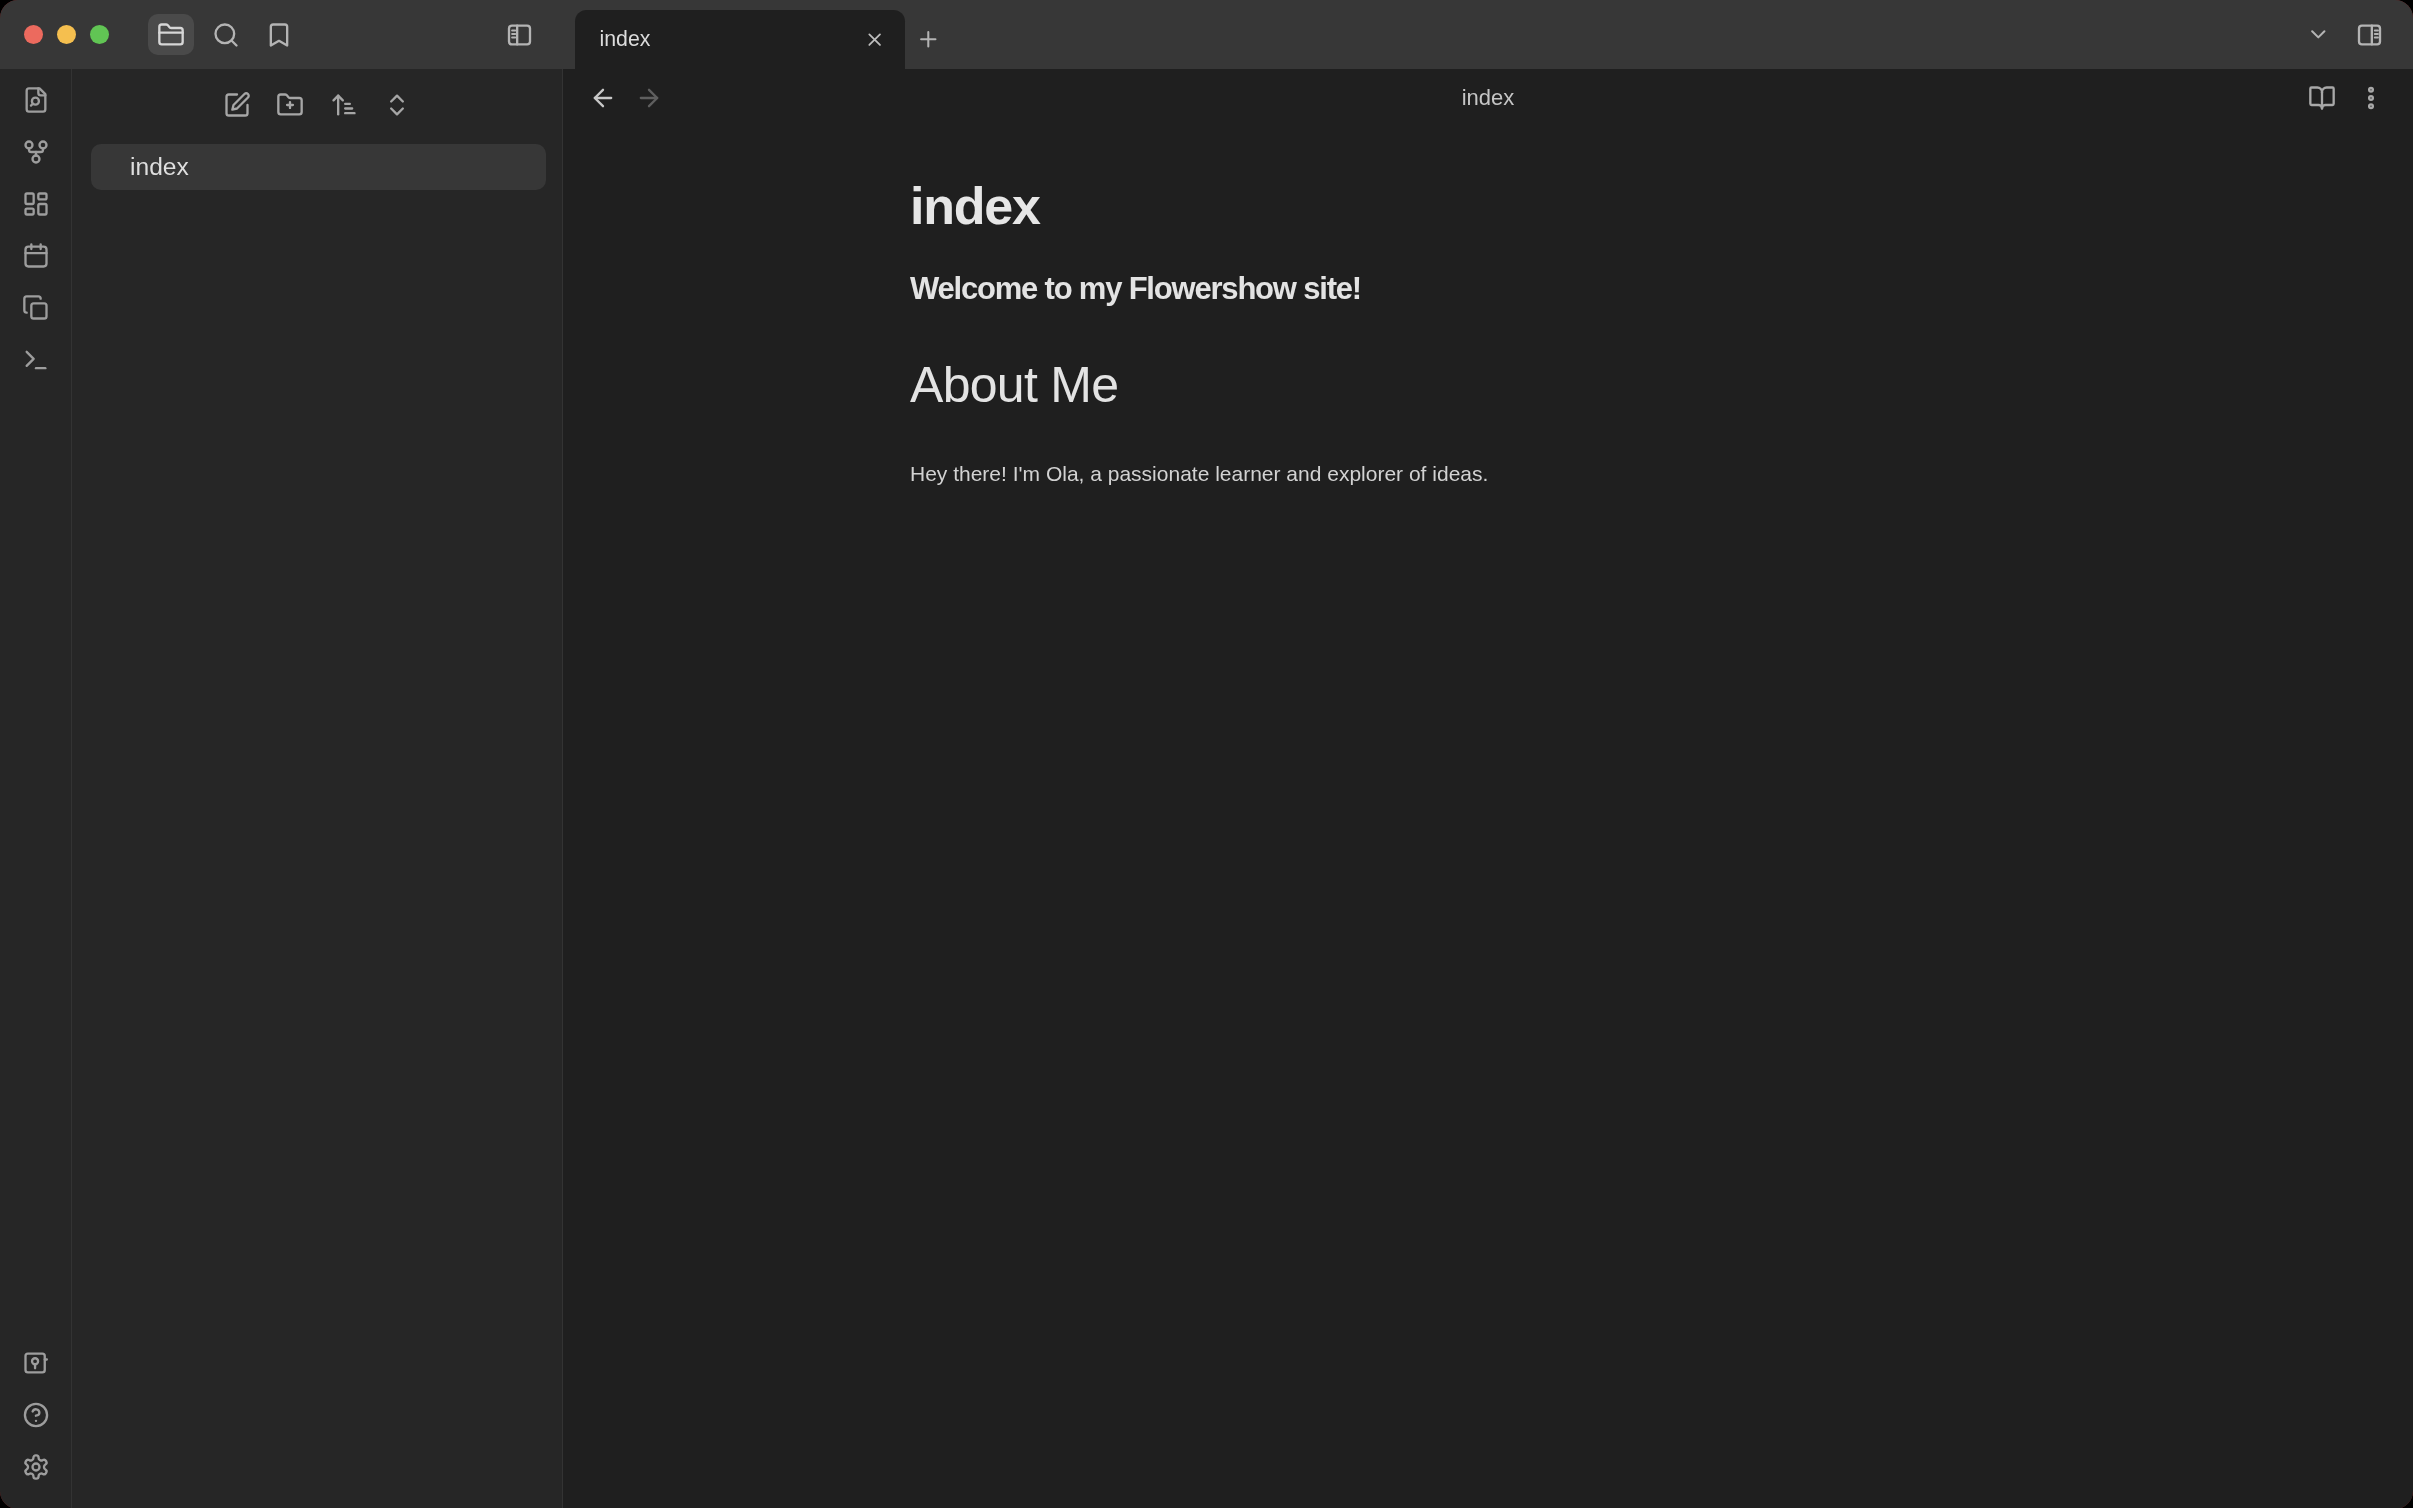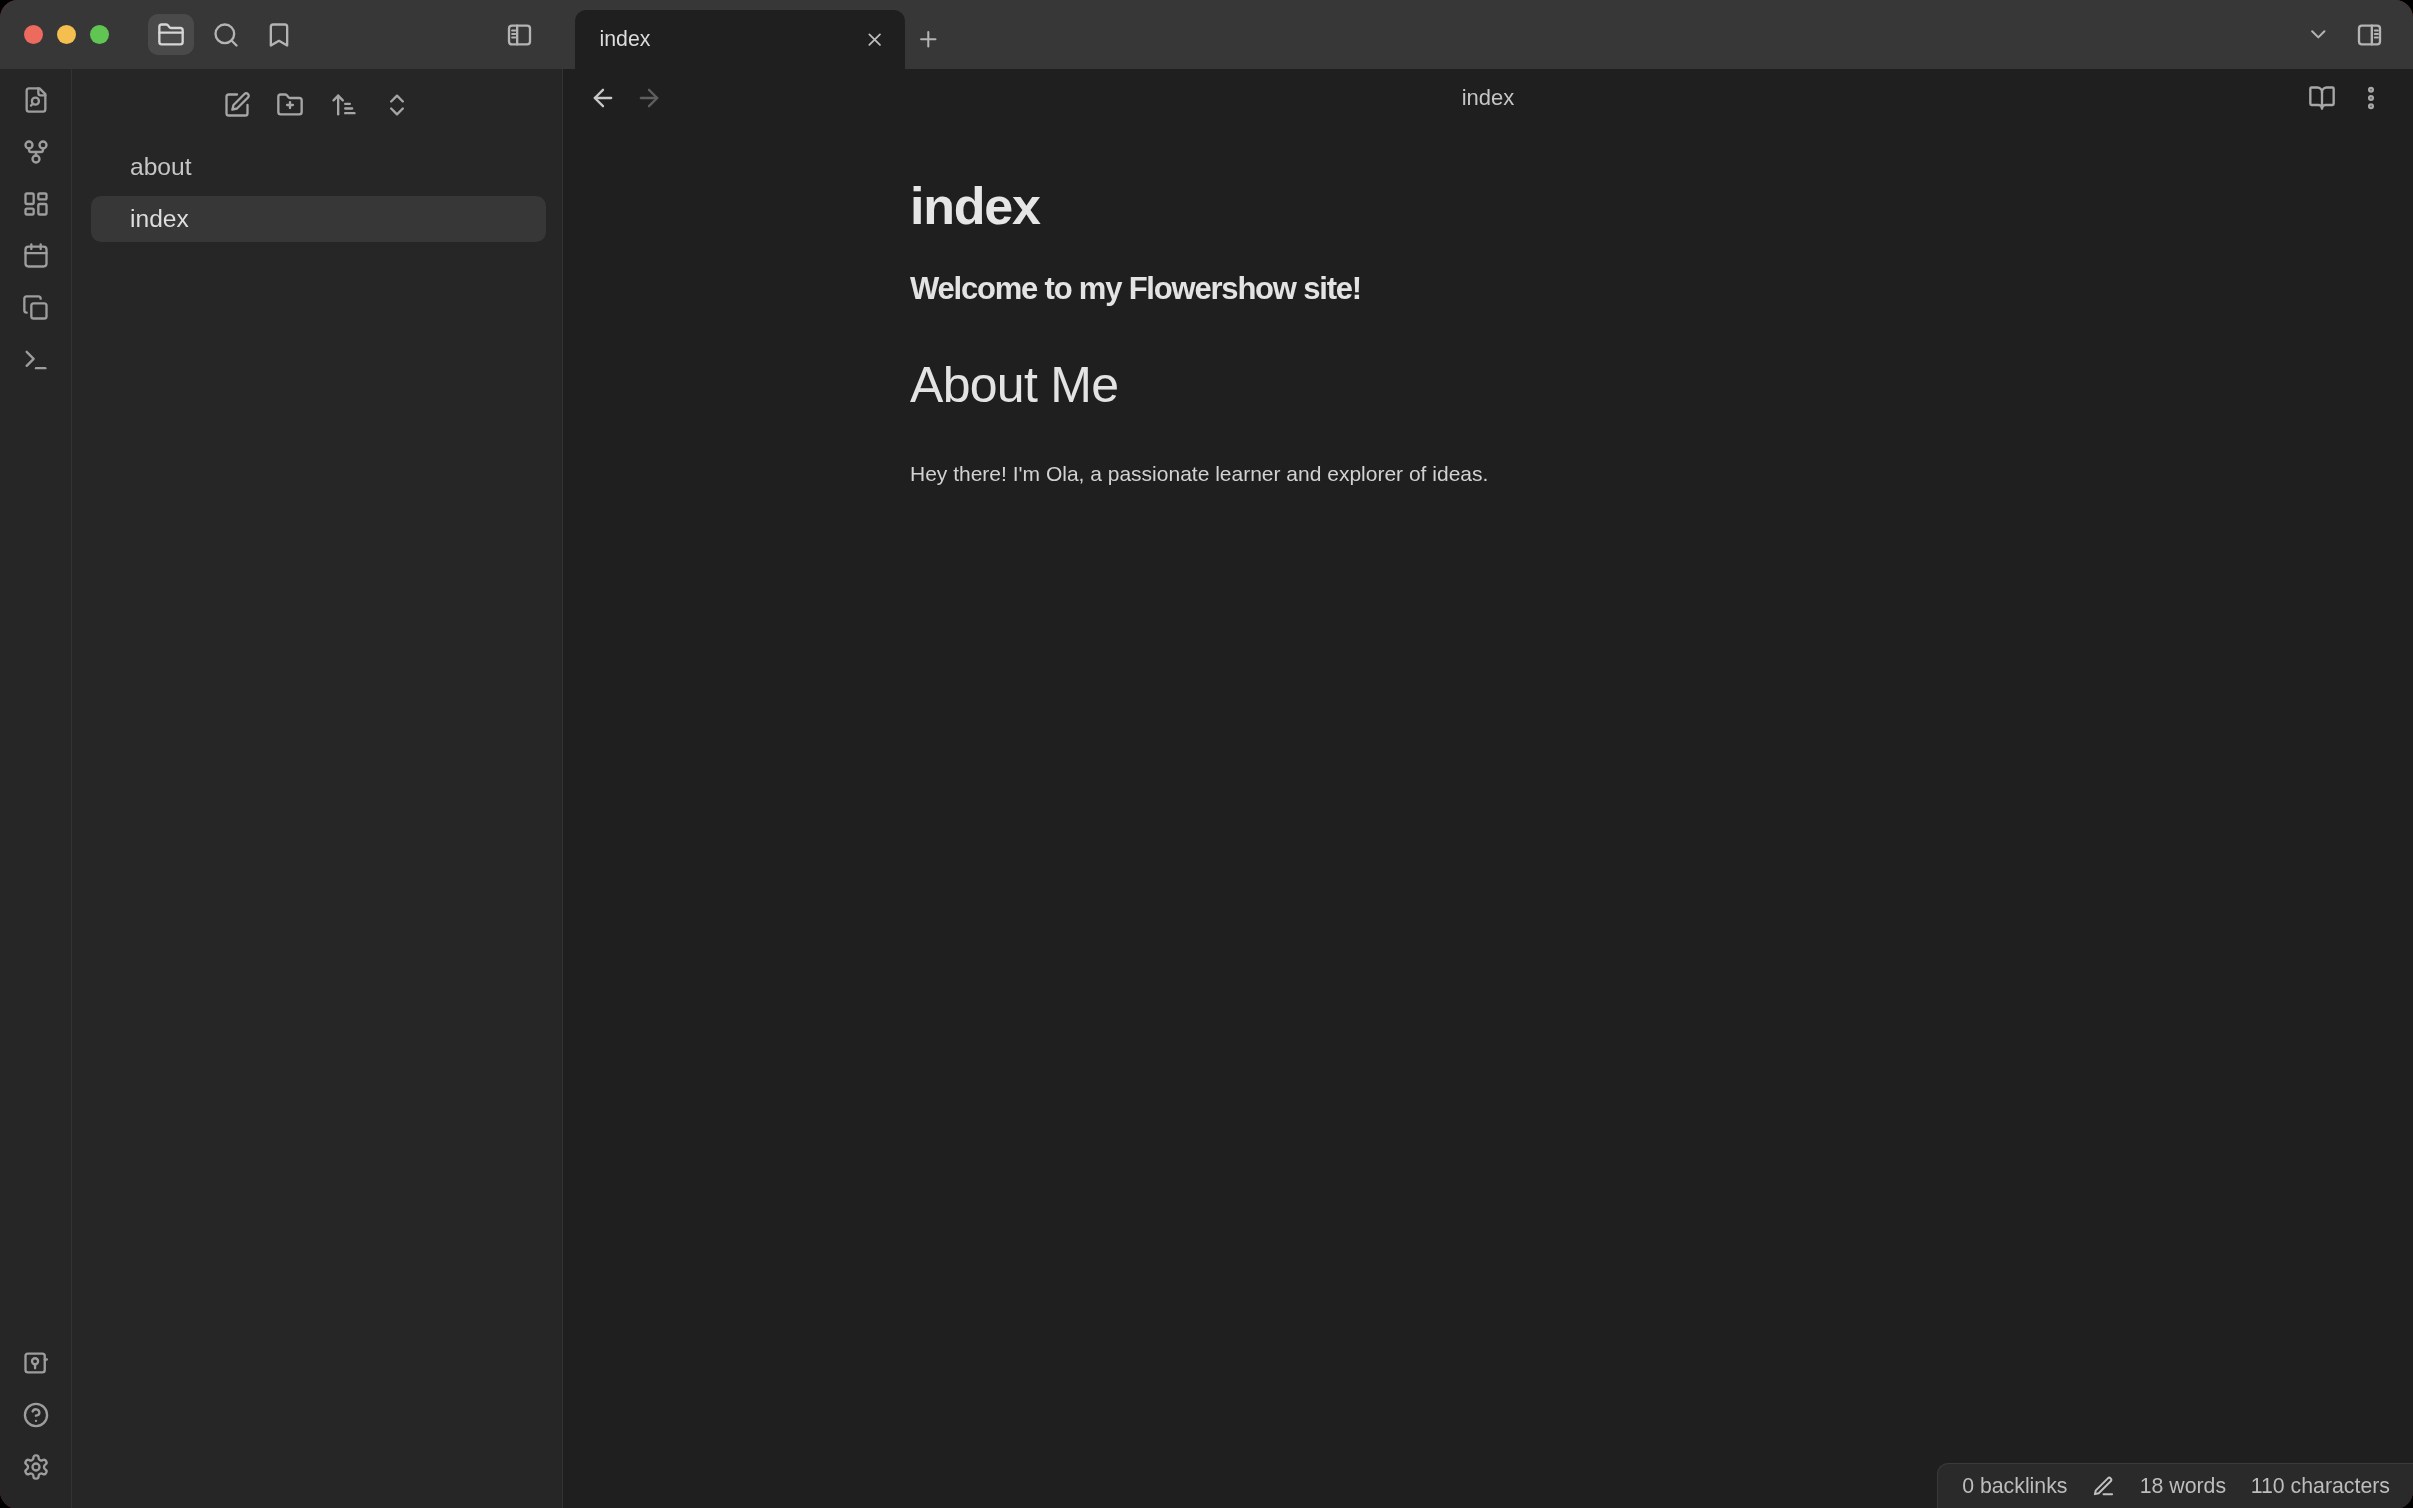--- a/index.html
+++ b/index.html
@@ -238,23 +238,20 @@
             </svg>
         </span>
         <span class="icon">
           <svg width="28" height="28" viewBox="0 0 24 24">
               <path d="m7 15 5 5 5-5"></path>
               <path d="m7 9 5-5 5 5"></path>
             </svg>
         </span>
       </div>
       <div class="tree">
-        <div class="tree-row">
-          <span>about</span>
-        </div>
         <div class="tree-row selected">
           <span>index</span>
         </div>
       </div>
     </div>
 
     <div class="main">
       <div class="view-header">
         <div class="nav-arrows">
           <span class="nav-back icon">
@@ -288,27 +285,16 @@
         </div>
       </div>
 
       <div class="doc">
         <div class="inline-title">index</div>
         <h1>Welcome to my Flowershow site!</h1>
         <h2>About Me</h2>
         <p>Hey there! I'm Ola, a passionate learner and explorer of ideas.</p>
       </div>
 
-      <div class="status-bar">
-        <span class="status-item">0 backlinks</span>
-        <span class="status-item icon" style="color:#c2c2c2;">
-          <svg width="23" height="23" viewBox="0 0 24 24">
-              <path d="M12 20h9"></path>
-              <path d="M16.5 3.5a2.1 2.1 0 0 1 3 3L7 19l-4 1 1-4Z"></path>
-            </svg>
-        </span>
-        <span class="status-item">18 words</span>
-        <span class="status-item">110 characters</span>
-      </div>
     </div>
   </div>
 </div>
 
 
 </body></html>

